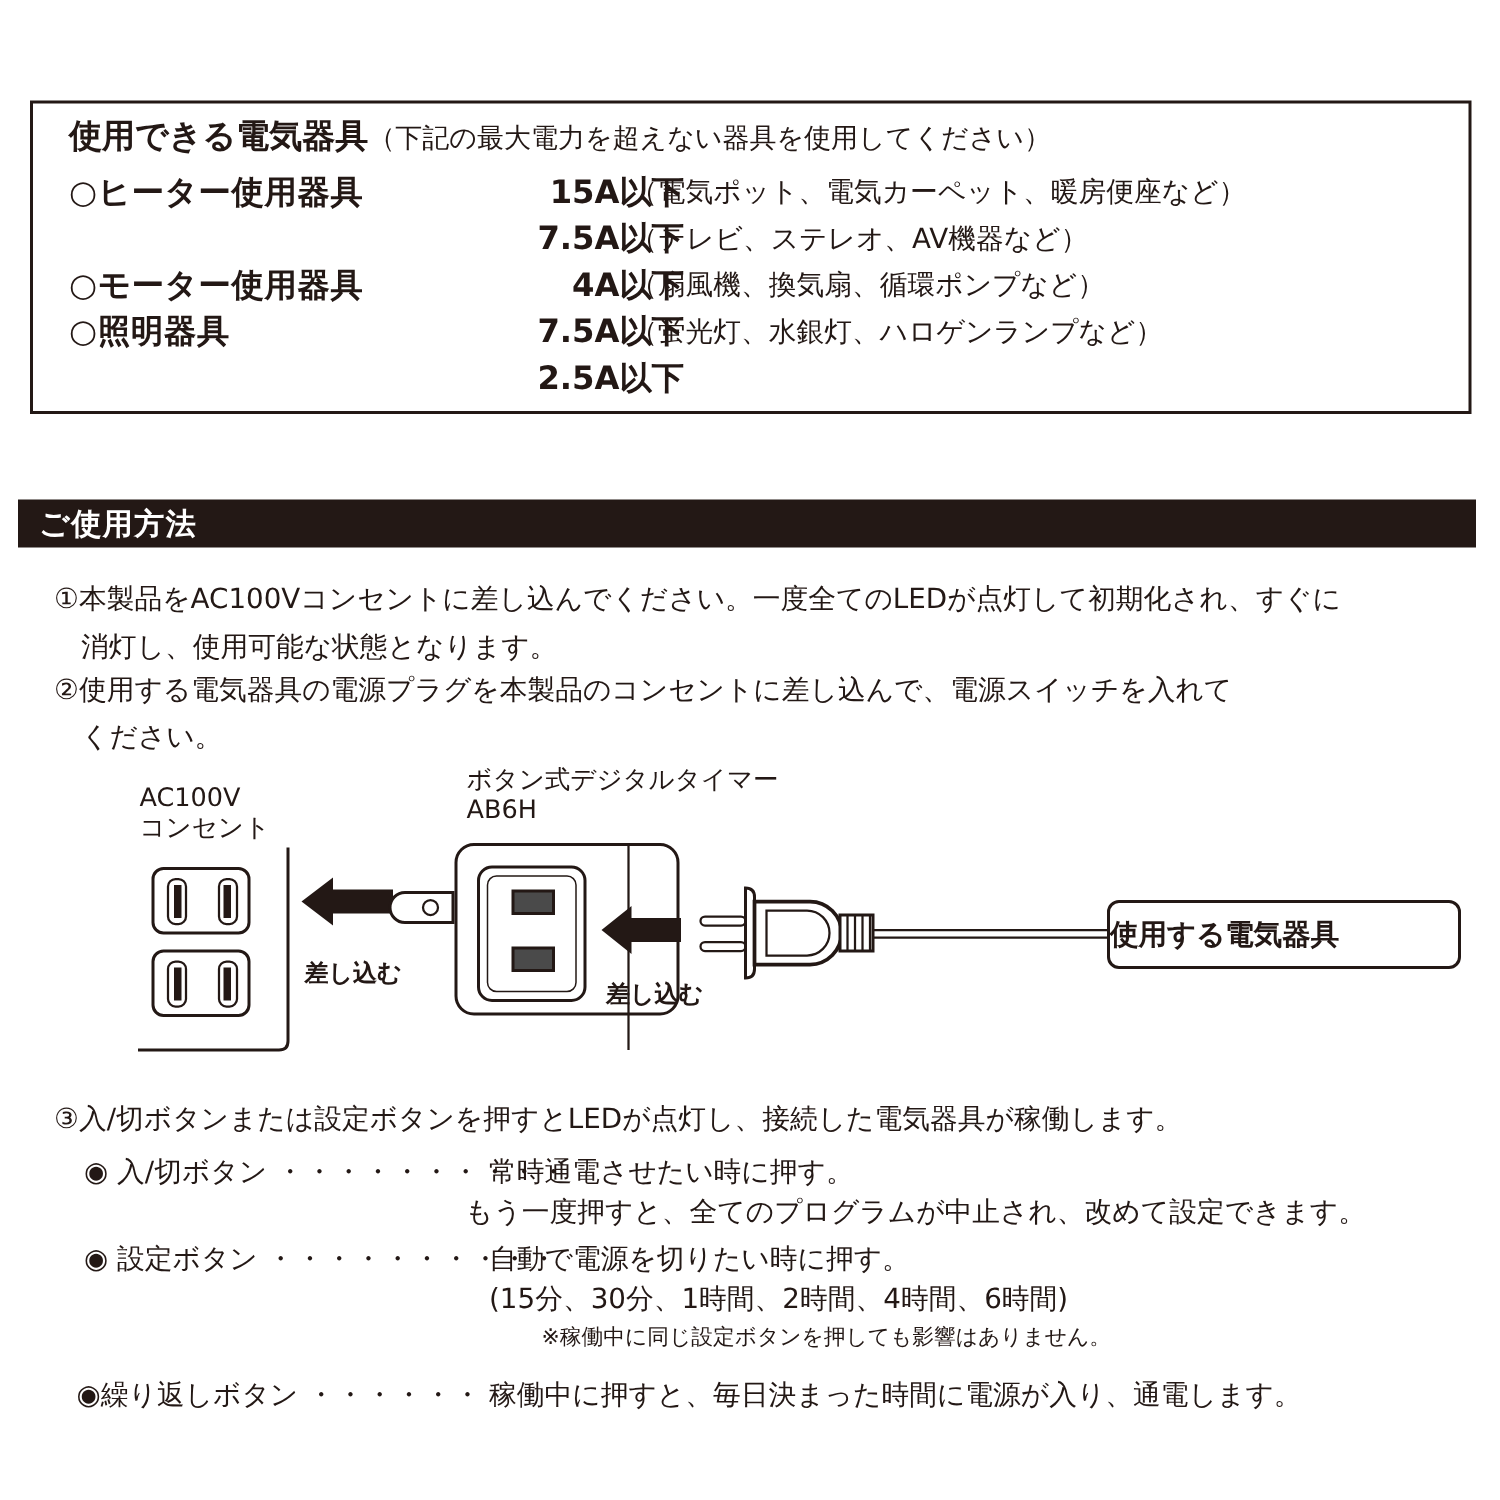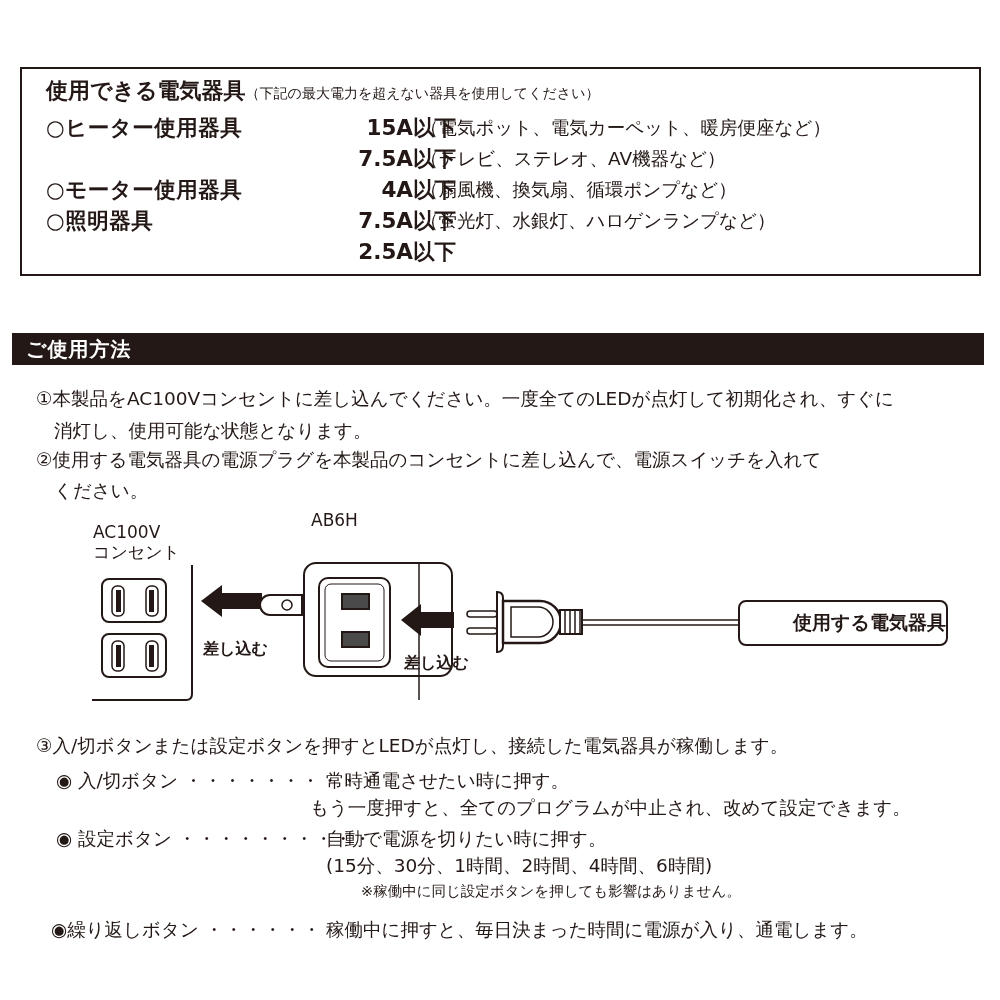--- a/index.html
+++ b/index.html
@@ -5,38 +5,38 @@
   html, body { margin:0; padding:0; background:#ffffff; }
   body { width:1000px; height:1000px; position:relative; overflow:hidden;
          font-family:"DejaVu Sans", "Liberation Sans", sans-serif; color:#231815; }
   .abs { position:absolute; white-space:nowrap; }
 
   
   .spec-box { position:absolute; left:20px; top:67px; width:961px; height:209px;
               border:2px solid #231815; box-sizing:border-box; }
   .spec-title { left:46px; top:76px; font-size:21px; }
   .spec-title .bold { font-weight:bold; font-size:22px; }
-  .spec-title .note { font-size:14px;text-align:right; }
+  .spec-title .note { font-size:18px;text-align:right; }
   .spec-row { position:absolute; left:46px; height:30px; width:920px; }
   .spec-row .cat { position:absolute; left:0; top:0; font-size:21.5px; font-weight:bold; letter-spacing:0.5px; }
   .spec-row .amp { position:absolute; right:510px; top:0; font-size:21.5px; font-weight:bold; text-align:right; }
   .spec-row .ex { position:absolute; left:374px; top:2px; font-size:18.5px; }
 
   
   .section-bar { position:absolute; left:12px; top:333px; width:972px; height:32px; background:#231815; }
   .section-title { position:absolute; left:26px; top:336px; color:#ffffff; font-weight:bold; font-size:20px; letter-spacing:1px; }
 
   .body-text { font-size:18.5px; color:#231815; }
   .small-text { font-size:14.5px; color:#231815;margin-left:32px; }
   .diag-label { font-size:17px; color:#231815; }
   .diag-bold { font-size:16px; font-weight:bold; color:#231815; }
 
-  .appliance-box { position:absolute; left:738px; top:600px; width:210px; height:46px;
+  .appliance-box { position:absolute; left:738px; top:600px; width:236px; height:46px;
                    border:2.5px solid #231815; border-radius:8px; box-sizing:border-box;
-                   display:flex; align-items:center; justify-content:flex-end;
+                   display:flex; align-items:center; justify-content:flex-start;
                    font-weight:bold; font-size:19px; }
   .dots { letter-spacing:1px; }
 </style>
 </head>
 <body>
 
 <div class="spec-box"></div>
 <div class="abs spec-title">
   <span class="bold">使用できる電気器具</span><span class="note">（下記の最大電力を超えない器具を使用してください）</span>
 </div>
@@ -71,20 +71,21 @@
 <div class="abs body-text" style="left:36px; top:386px;">①本製品をAC100Vコンセントに差し込んでください。一度全てのLEDが点灯して初期化され、すぐに</div>
 <div class="abs body-text" style="left:54px; top:418px;">消灯し、使用可能な状態となります。</div>
 <div class="abs body-text" style="left:36px; top:447px;">②使用する電気器具の電源プラグを本製品のコンセントに差し込んで、電源スイッチを入れて</div>
 <div class="abs body-text" style="left:54px; top:478px;">ください。</div>
 
 <div class="abs diag-label" style="left:93px; top:522px; line-height:20px;">
   <div>AC100V</div>
   <div>コンセント</div>
 </div>
 <div class="abs diag-label" style="left:311px; top:510px; line-height:20px;">
+  <div>ボタン式デジタルタイマー</div>
   <div>AB6H</div>
 </div>
 
 <svg class="abs" style="left:0; top:560px;" width="1000" height="150" viewBox="0 560 1000 150">
 
   <g>
     <path d="M192 565 V 694 Q 192 700 186 700 H 92" fill="none" stroke="#231815" stroke-width="2"></path>
     <rect x="102" y="579" width="64" height="43" rx="7" fill="#fff" stroke="#231815" stroke-width="2"></rect>
     <rect x="112" y="586" width="12" height="30" rx="5" fill="#fff" stroke="#231815" stroke-width="1.5"></rect>
     <rect x="116" y="590" width="5" height="22" fill="#231815"></rect>

